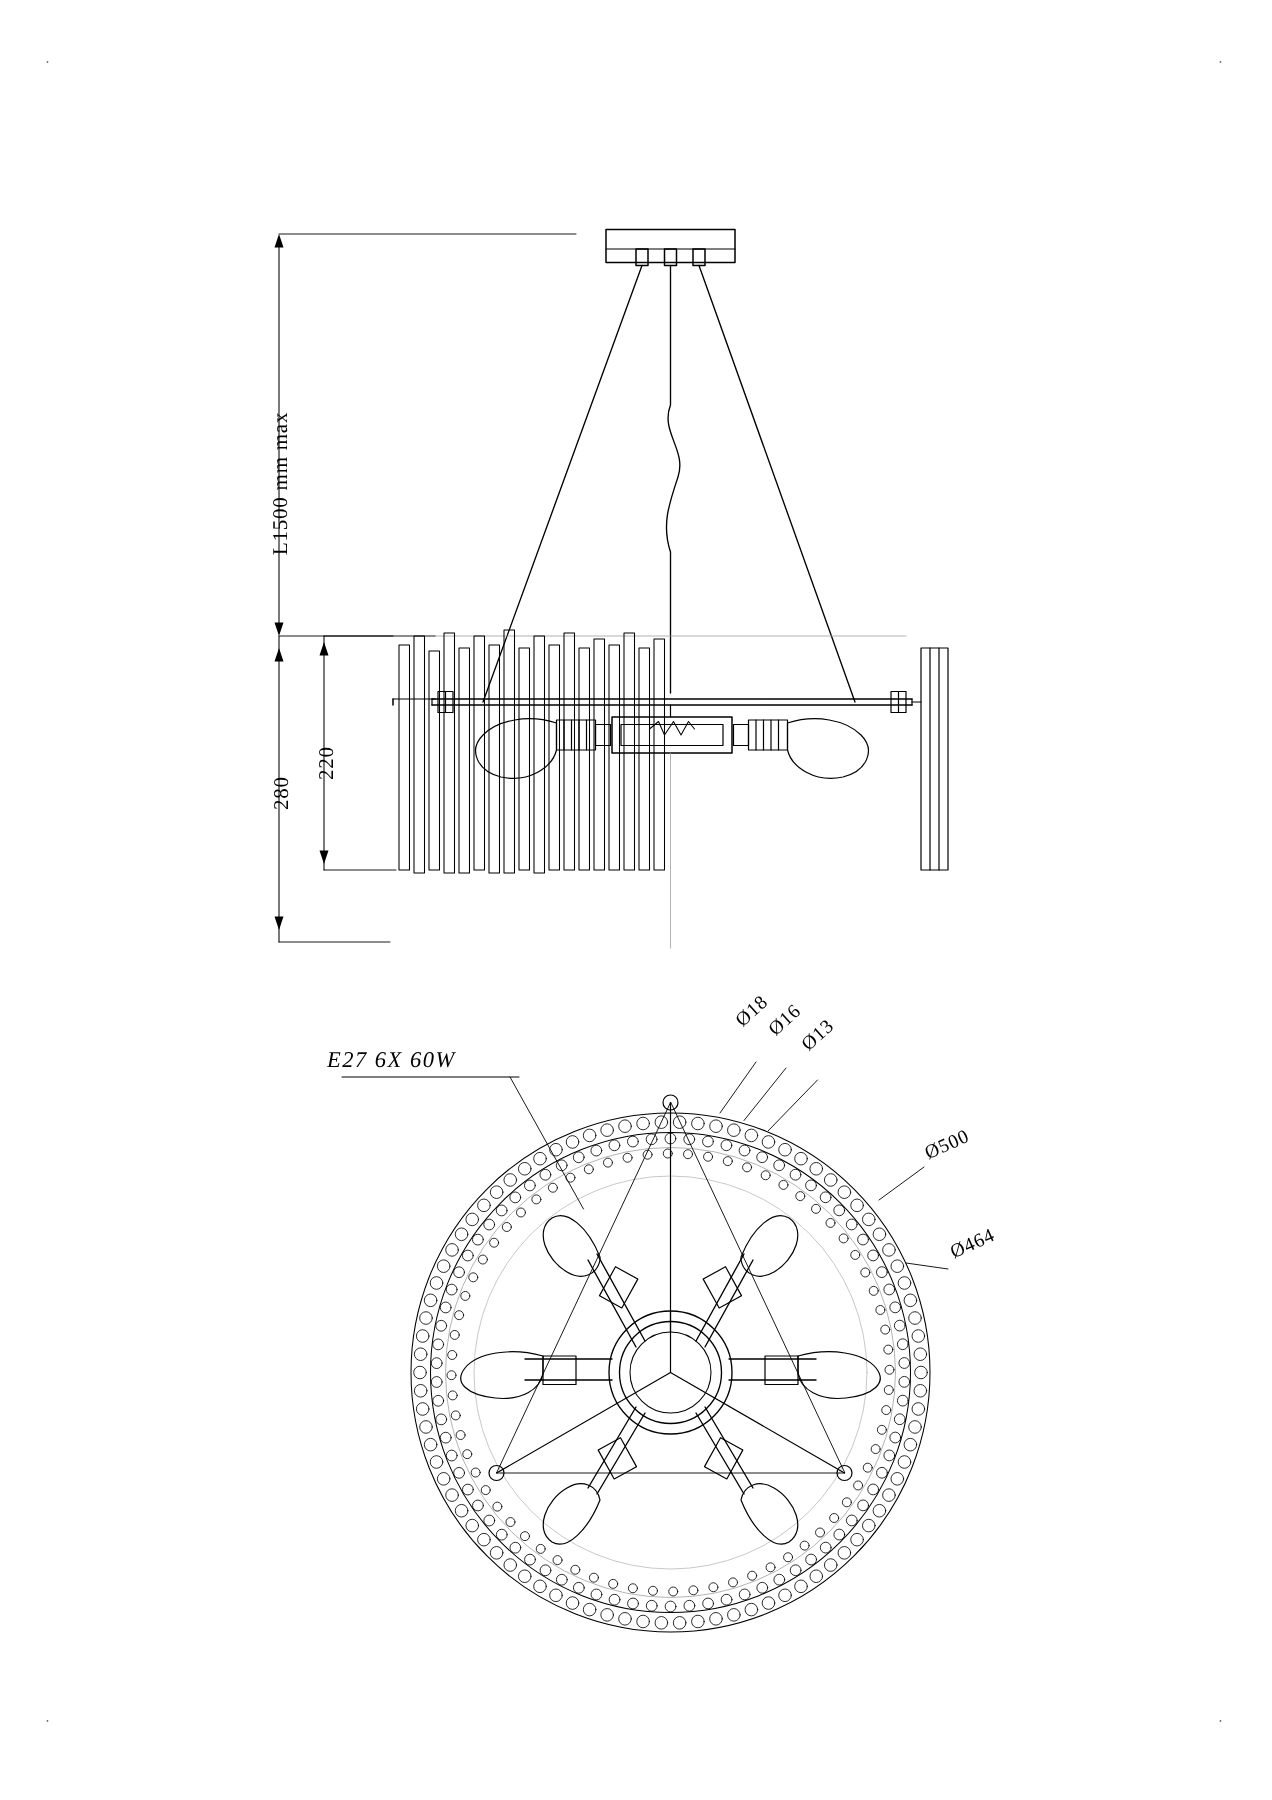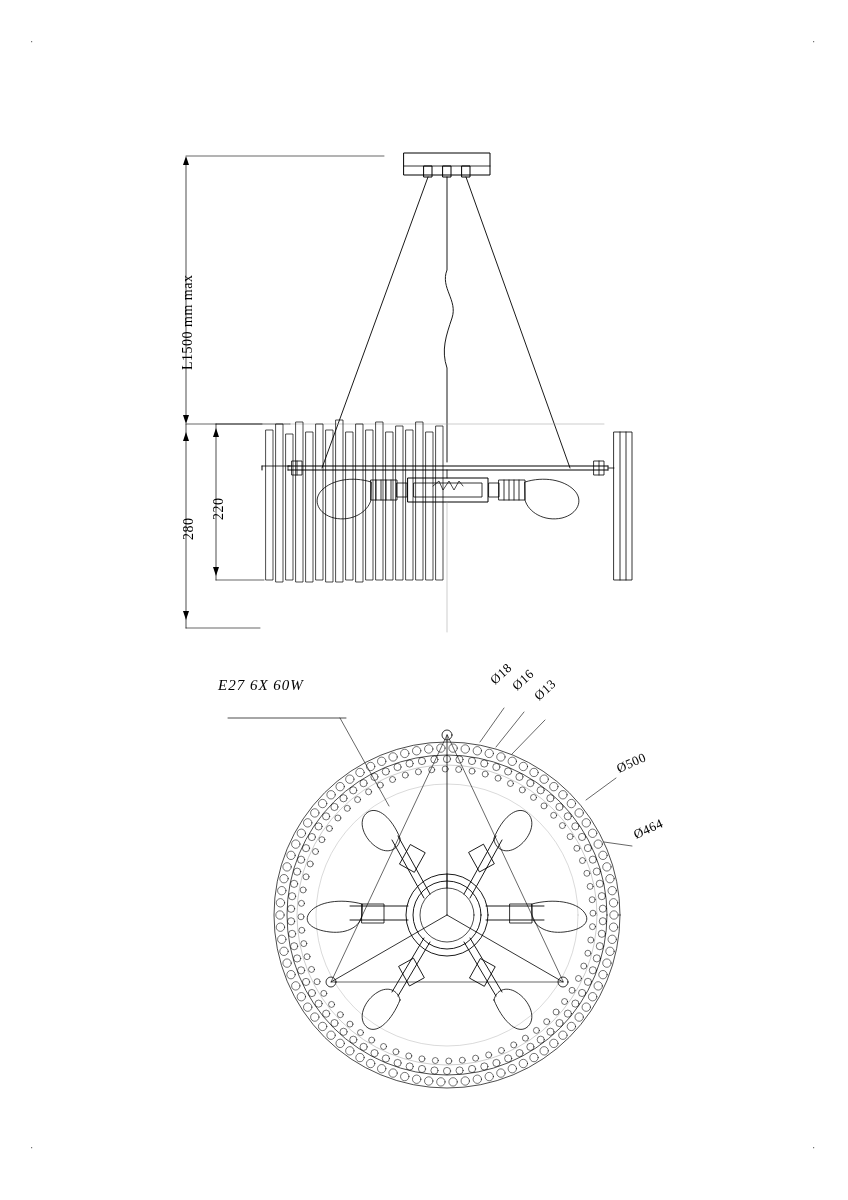--- a/index.html
+++ b/index.html
@@ -473,21 +473,21 @@
   <div class="corner-tick" style="left:812px; top:36px;">·</div>
   <div class="corner-tick" style="left:30px; top:1142px;">·</div>
   <div class="corner-tick" style="left:812px; top:1142px;">·</div>
 
   <div class="lbl vert" style="left:180px; top:370px; font-size:14px;">L1500 mm max</div>
 
   <div class="lbl vert" style="left:181px; top:540px; font-size:14px;">280</div>
 
   <div class="lbl vert" style="left:211px; top:520px; font-size:14px;">220</div>
 
-  <div class="lbl italic" style="left:218px; top:677px; font-size:15px; letter-spacing:1px;">E27 6X 60W</div>
+  <div class="lbl italic" style="left:218px; top:699px; font-size:15px; letter-spacing:1px;">E27 6X 60W</div>
 
   <div class="lbl" style="left:487px; top:676px; font-size:13px; transform-origin:left top; transform:rotate(-42deg);">Ø18</div>
 
   <div class="lbl" style="left:509px; top:682px; font-size:13px; transform-origin:left top; transform:rotate(-42deg);">Ø16</div>
 
   <div class="lbl" style="left:531px; top:692px; font-size:13px; transform-origin:left top; transform:rotate(-42deg);">Ø13</div>
 
   <div class="lbl" style="left:614px; top:762px; font-size:13px; transform-origin:left top; transform:rotate(-24deg);">Ø500</div>
 
   <div class="lbl" style="left:631px; top:828px; font-size:13px; transform-origin:left top; transform:rotate(-24deg);">Ø464</div>

